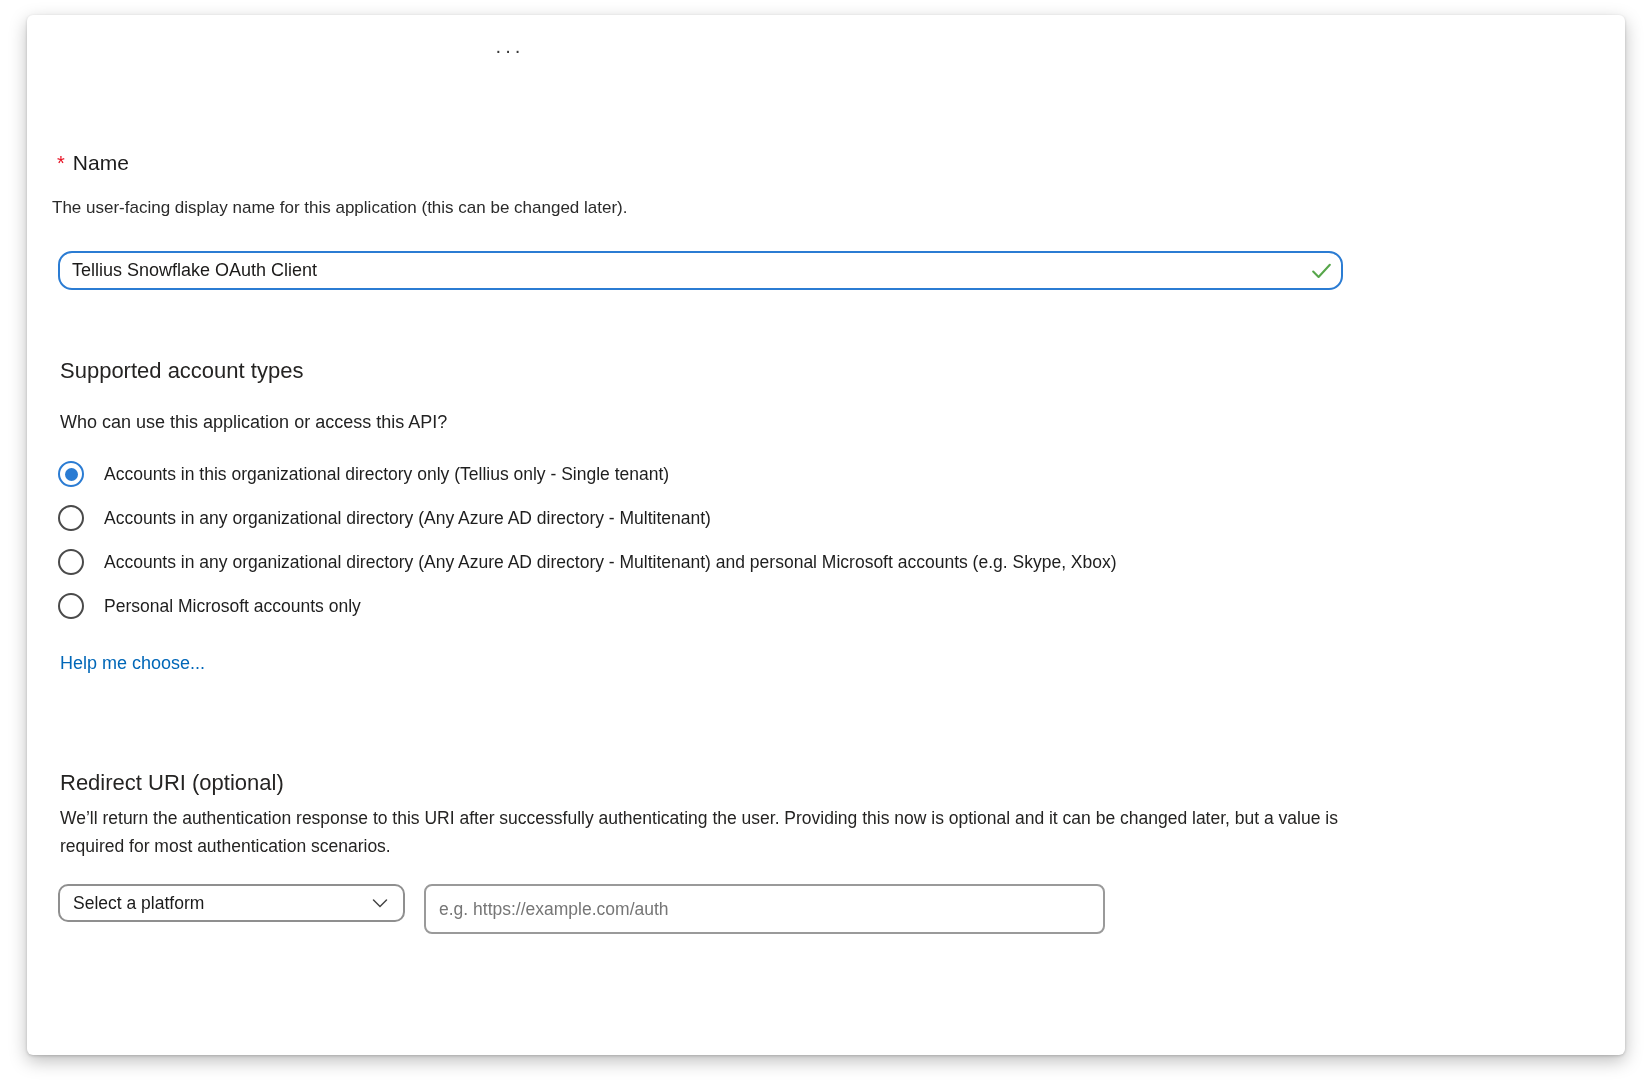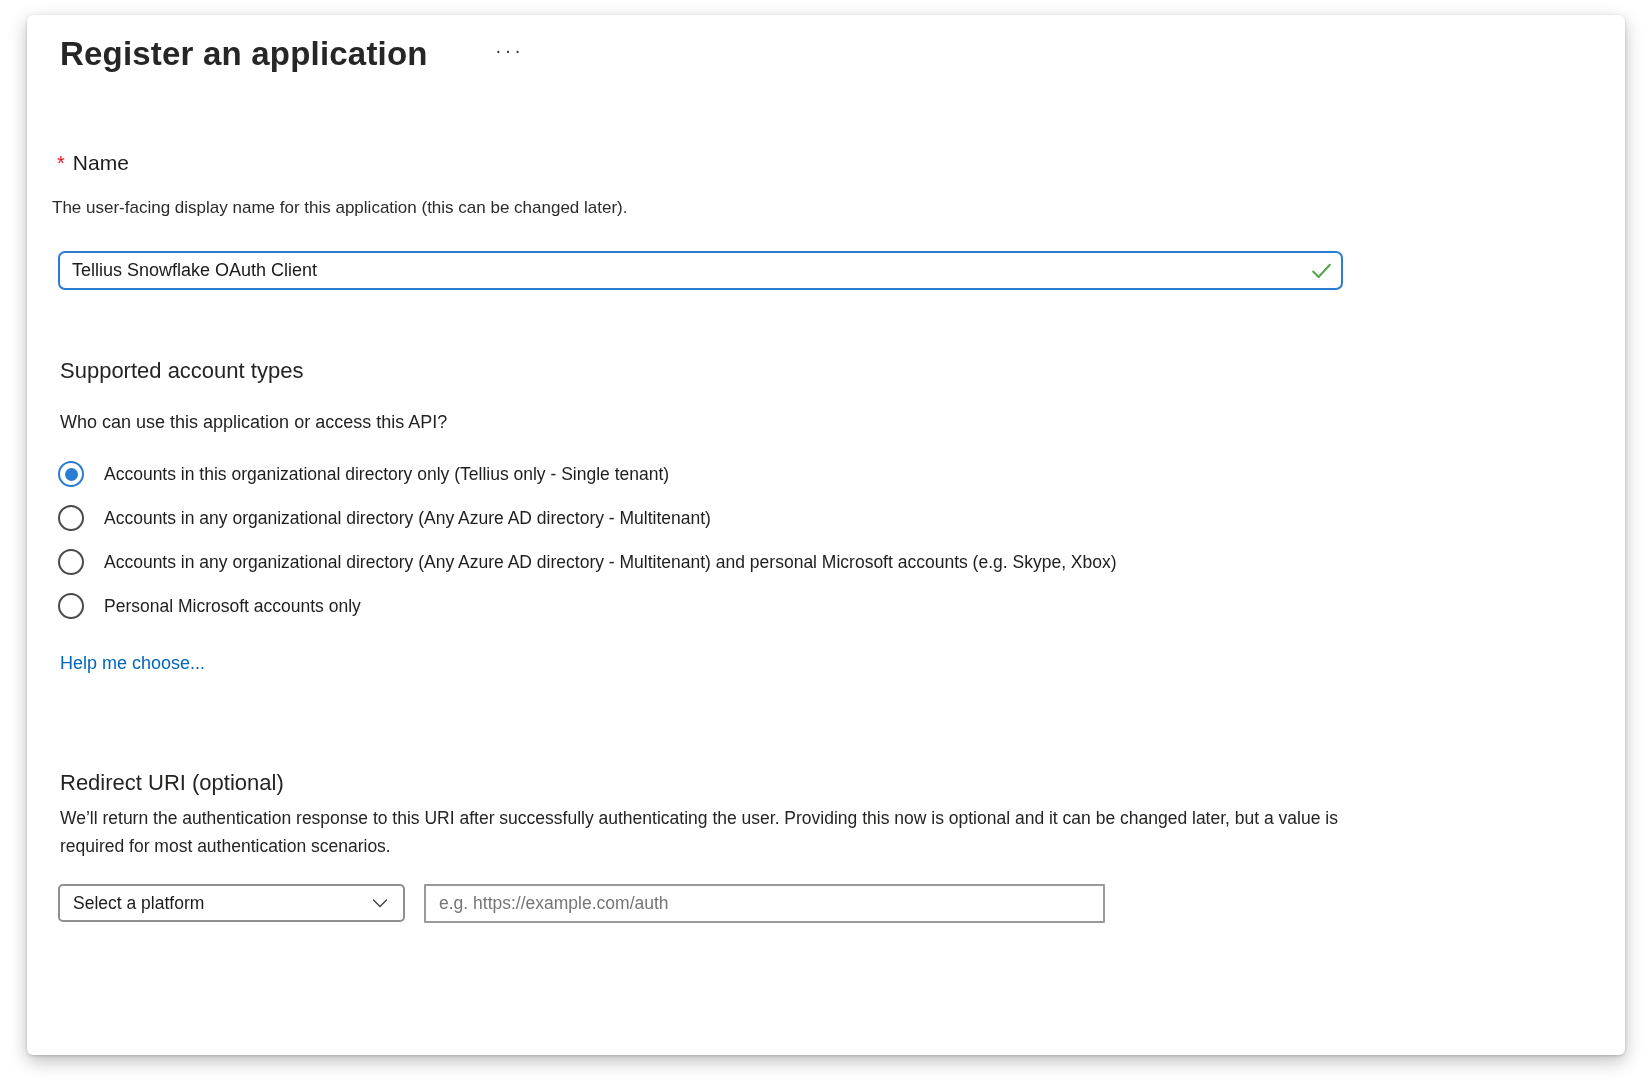--- a/index.html
+++ b/index.html
@@ -19,21 +19,21 @@
   .page-title { left:33px; top:20px; font-size:33px; font-weight:700; color:#262626; letter-spacing:.2px; }
   .more-options { left:468px; top:24px; font-size:20px; color:#3a3a3a; letter-spacing:3px; cursor:pointer; }
 
   .name-label { left:30px; top:136px; font-size:21px; color:#1c1c1c; display:flex; gap:8px; align-items:baseline; }
   .required-star { color:#e81123; font-size:20px; }
   .name-desc { left:25px; top:183px; font-size:17px; color:#2b2b2b; }
 
   .name-input-wrap { left:31px; top:236px; width:1285px; height:39px; }
   .name-input {
     width:100%; height:100%;
-    border:2px solid #2b7cd3; border-radius:7px;
+    border:2px solid #2b7cd3; border-radius:14px;
     padding:0 44px 0 12px;
     font-family:"Liberation Sans", sans-serif;
     font-size:18px; color:#1b1a19; outline:none; background:#fff;
   }
   .valid-check { position:absolute; right:9px; top:7px; width:25px; height:25px; pointer-events:none; }
 
   .section-heading { left:33px; font-size:22px; font-weight:400; color:#252423; }
   .heading-supported { top:343px; }
   .heading-redirect { top:744px;margin-top:11px; }
 
@@ -51,40 +51,39 @@
   .radio-row.selected .radio-circle { border-color:#2b7cd3; }
   .radio-row.selected .radio-dot { display:block; }
   .radio-label { font-size:17.5px; color:#1e1e1e; white-space:nowrap; }
 
   .help-link { left:33px; top:638px; font-size:18px; color:#0067b8; cursor:pointer; text-decoration:none; }
 
   .redirect-desc { left:33px; top:789px; width:1310px; font-size:17.5px; line-height:28px; color:#252423; }
 
   .platform-select {
     left:31px; top:869px; width:347px; height:38px;
-    border:2px solid #8f8f8f; border-radius:5px; background:#fff;
+    border:2px solid #8f8f8f; border-radius:10px; background:#fff;
     display:flex; align-items:center; padding:0 13px; cursor:pointer;
   }
   .platform-select-value { font-size:17.5px; color:#1b1b1b; flex:1; }
   .chevron-down { width:20px; height:20px; flex:0 0 auto; }
 
   .uri-input {
-    left:397px; top:869px; width:681px; height:39px;
-    border:2px solid #9a9a9a; border-radius:1px; background:#fff;
+    left:397px; top:869px; width:681px; height:50px;
+    border:2px solid #9a9a9a; border-radius:8px; background:#fff;
     padding:15px 13px; font-family:"Liberation Sans", sans-serif;
     font-size:17.5px; color:#1b1a19; outline:none;
   }
   .uri-input::placeholder { color:#767676; opacity:1; }
 </style>
 </head>
 <body>
 
 <div class="card">
 
-  <h1 class="page-title">Register an application</h1>
   <span class="more-options">···</span>
 
   <div class="name-label">
     <span class="required-star">*</span>
     <span>Name</span>
   </div>
   <div class="name-desc">The user-facing display name for this application (this can be changed later).</div>
 
   <div class="name-input-wrap">
     <input class="name-input" type="text" value="Tellius Snowflake OAuth Client" style="">

